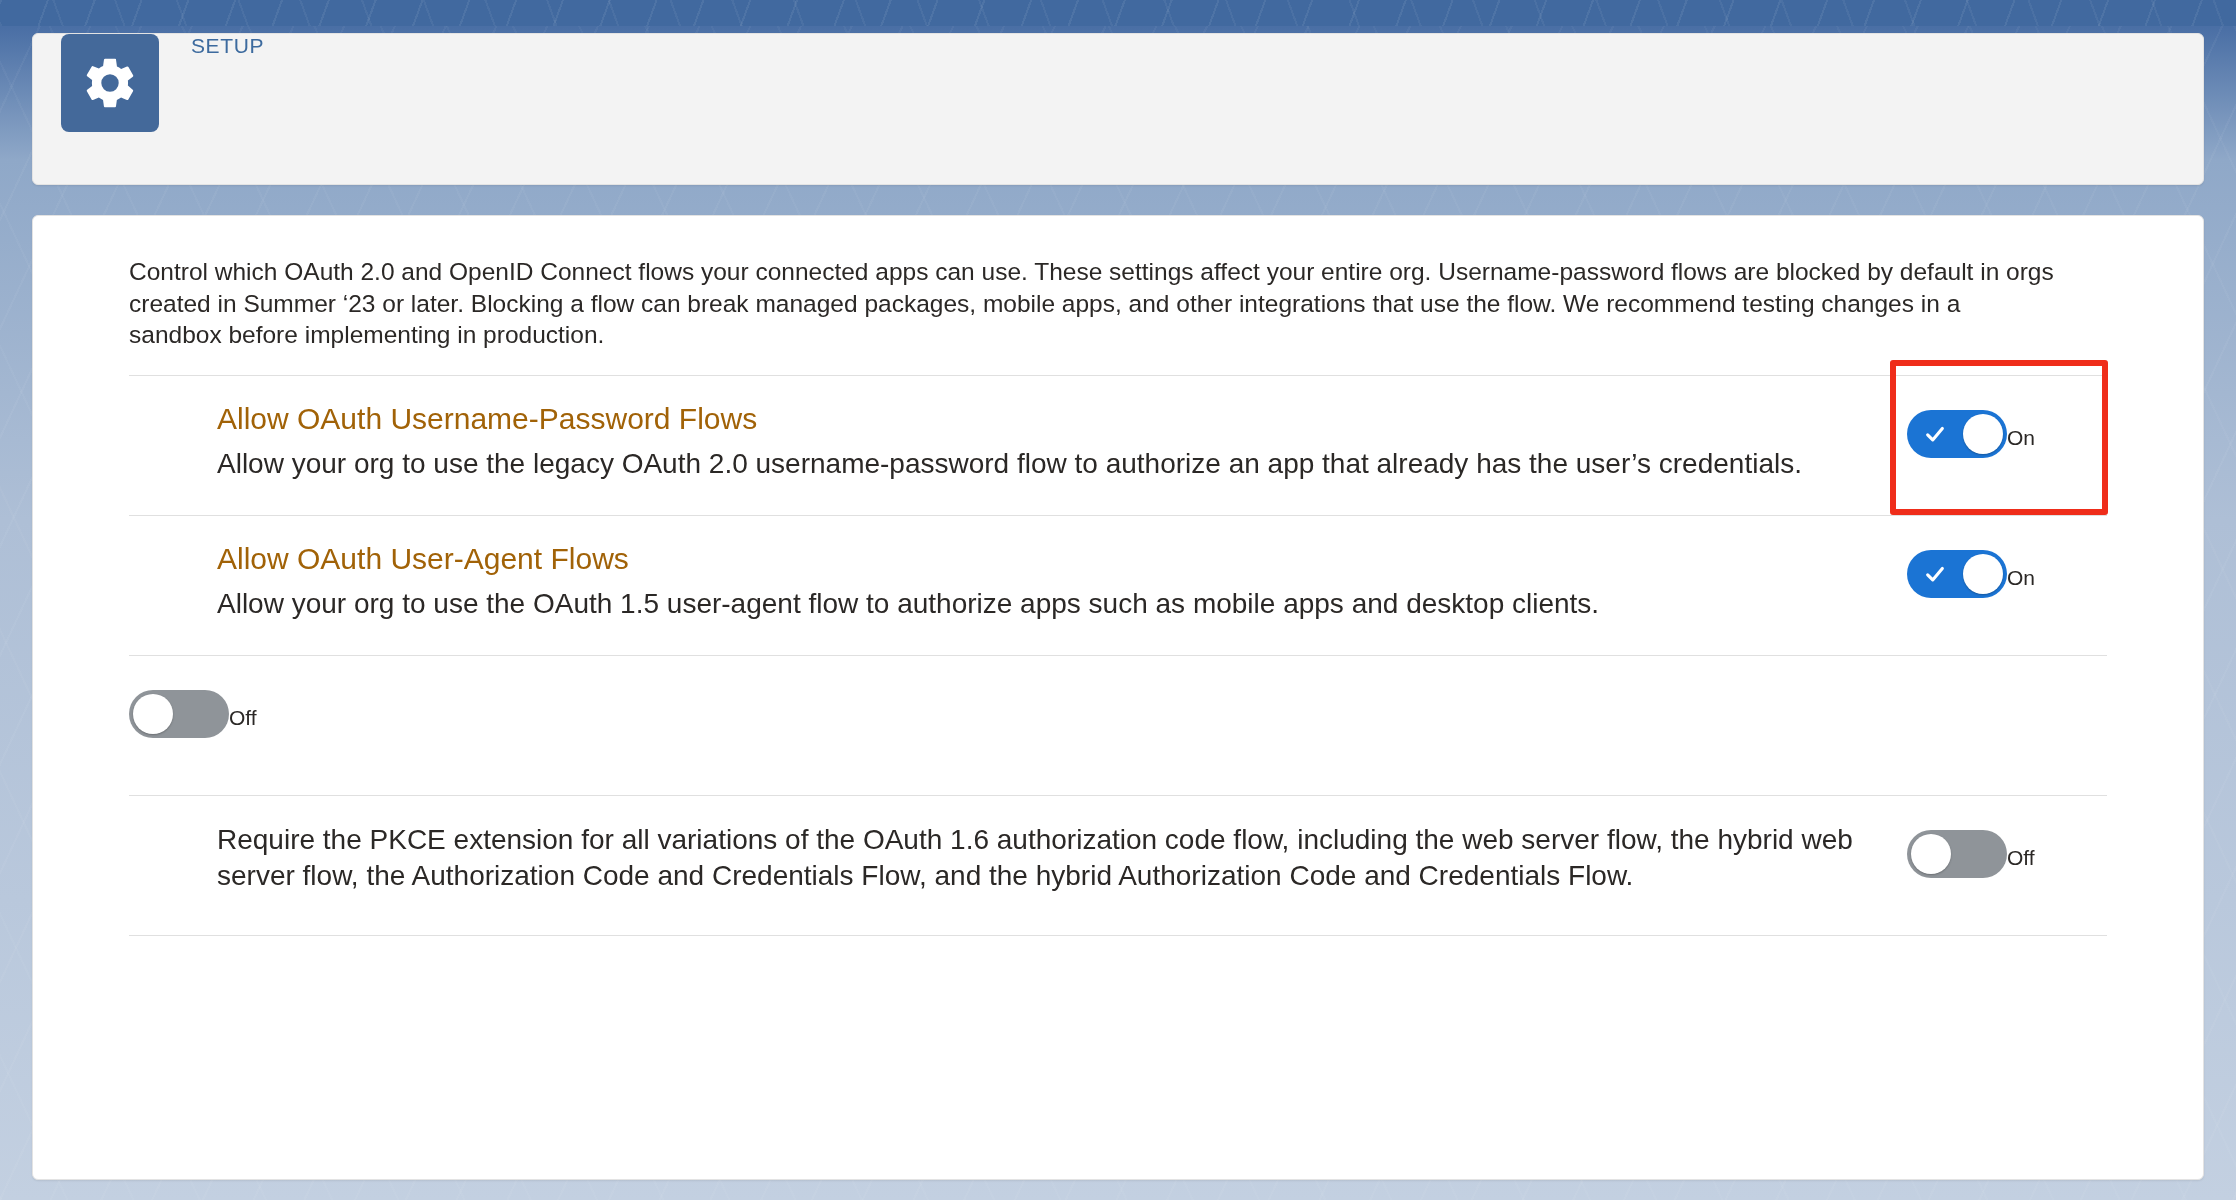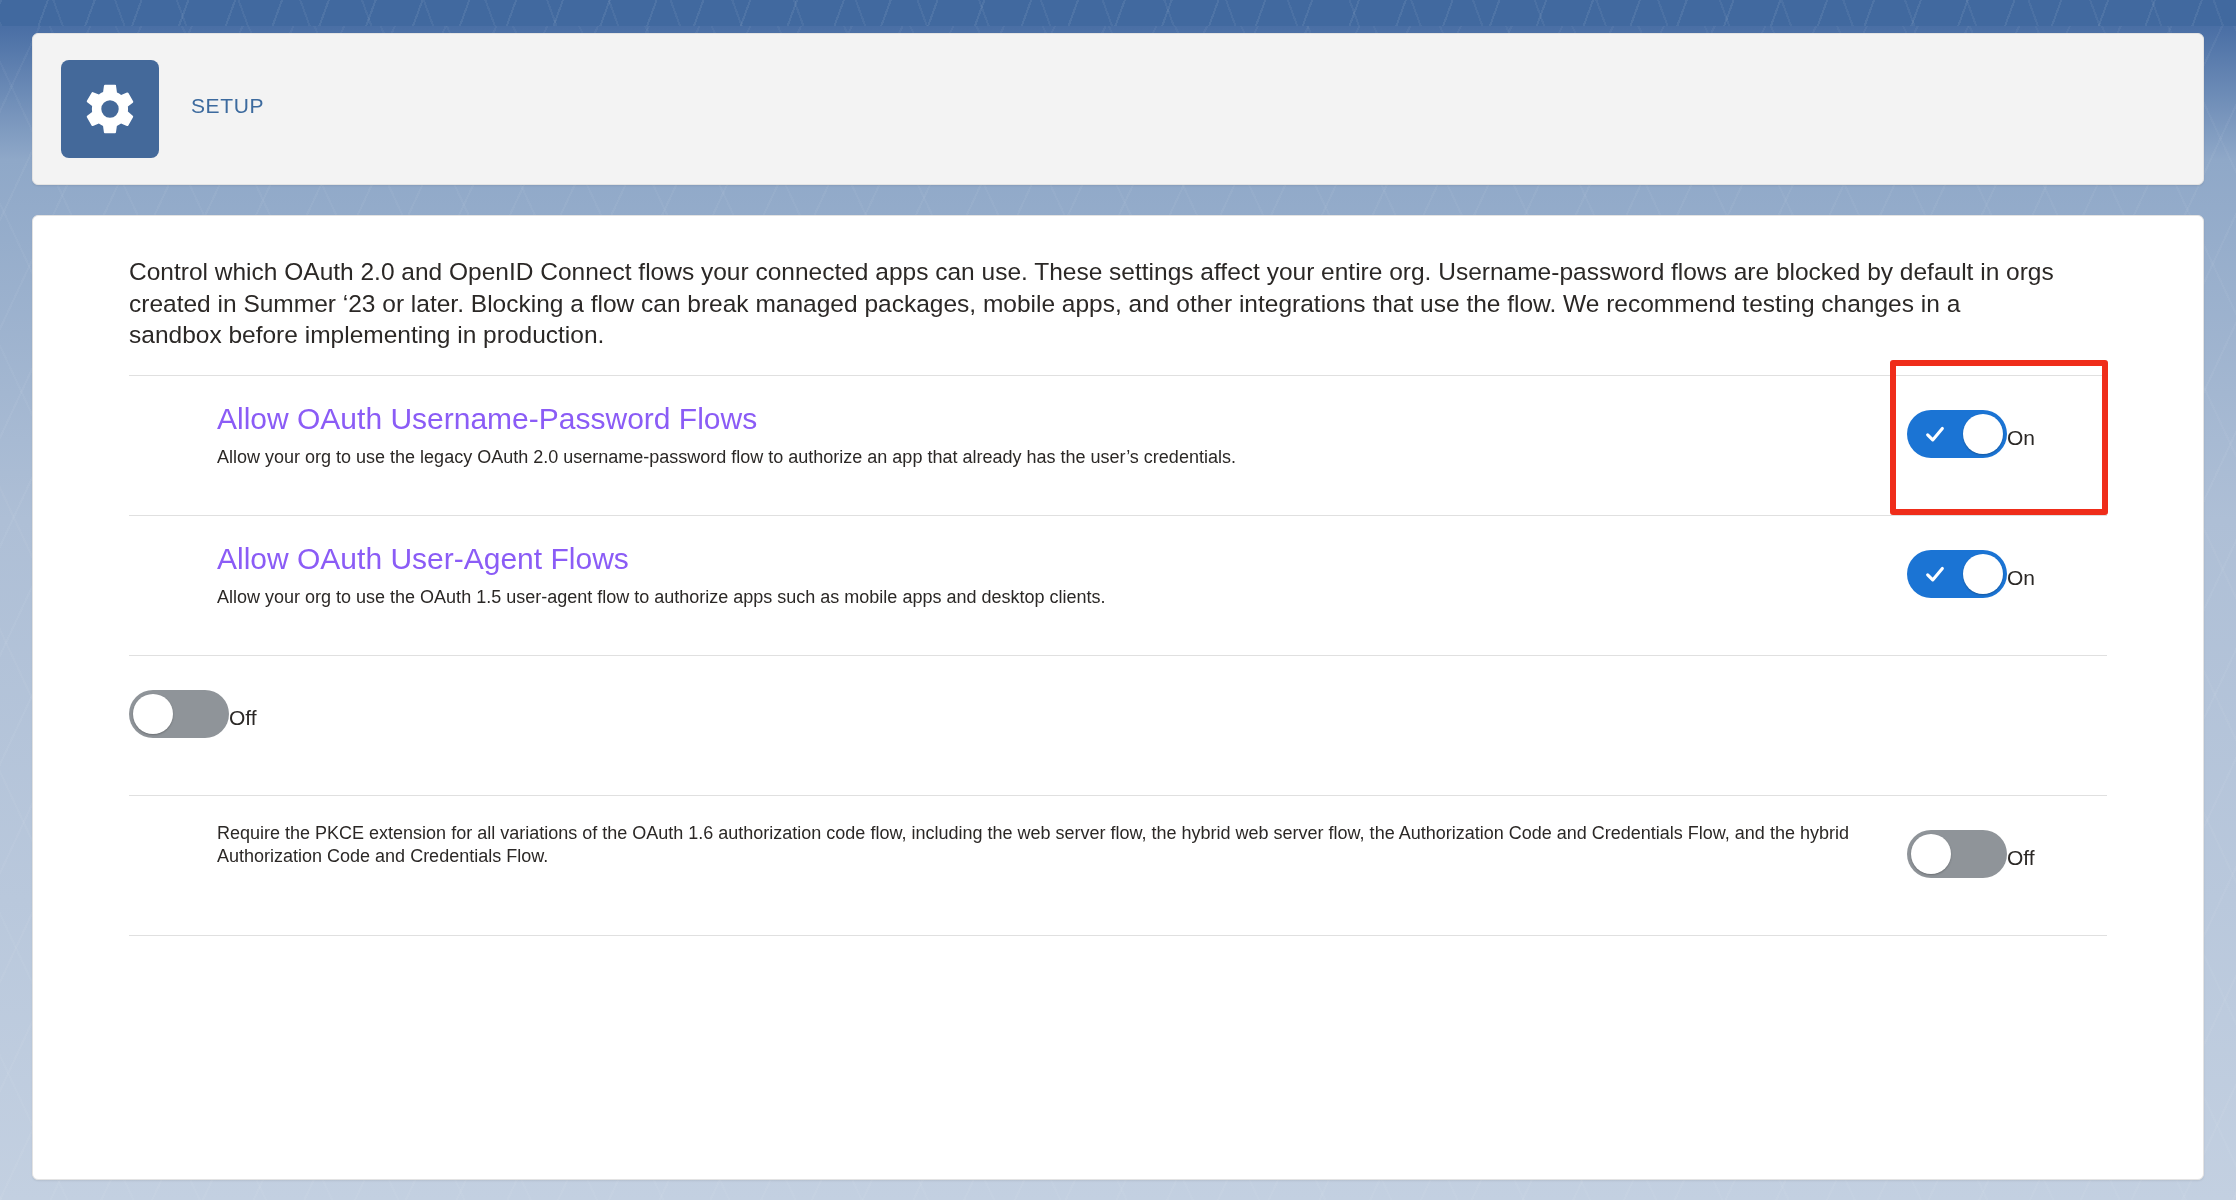--- a/index.html
+++ b/index.html
@@ -35,21 +35,20 @@
     width: 2172px;
   }
 
   
   .setup-header {
     background: #f3f3f3;
     border: 1px solid #e3e3e3;
     border-radius: 6px;
     height: 152px;
     display: flex;
-    align-items: center;
     padding: 0 28px;
     box-shadow: 0 1px 2px rgba(0,0,0,0.08);
   }
   .setup-icon {
     width: 98px;
     height: 98px;
     border-radius: 8px;
     background: #44699a;
     display: flex;
     align-items: center;
@@ -101,27 +100,27 @@
     display: flex;
     align-items: flex-start;
     border-top: 1px solid #e0e0e0;
     padding: 26px 0 26px 0;
     min-height: 140px;
     position: relative;
   }
   .row-main { flex: 1 1 auto; padding-left: 88px; padding-right: 40px; }
   .row-title {
     font-size: 30px;
-    color: #8b5cf6;
+    color: #a16207;
     font-weight: 400;
     line-height: 1.15;
     margin-bottom: 10px;
   }
   .row-desc {
-    font-size: 18px;
+    font-size: 28px;
     line-height: 1.3;
     color: #2b2826;
     max-width: 1870px;
   }
   .row-control {
     flex: 0 0 200px;
     display: flex;
     flex-direction: row;
     align-items: center;
     padding-top: 8px;

